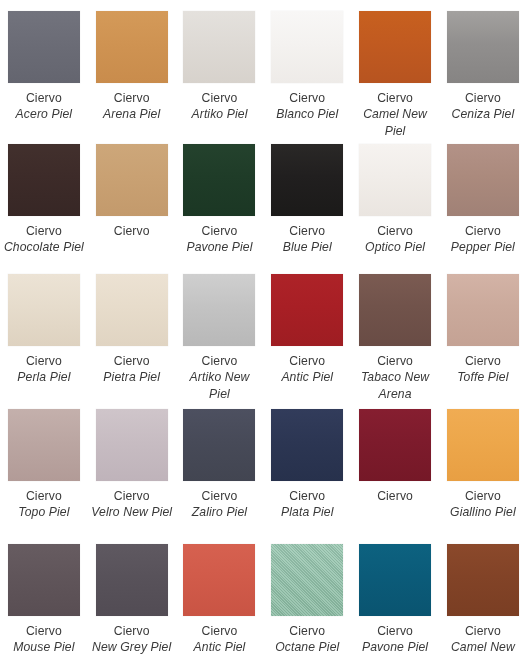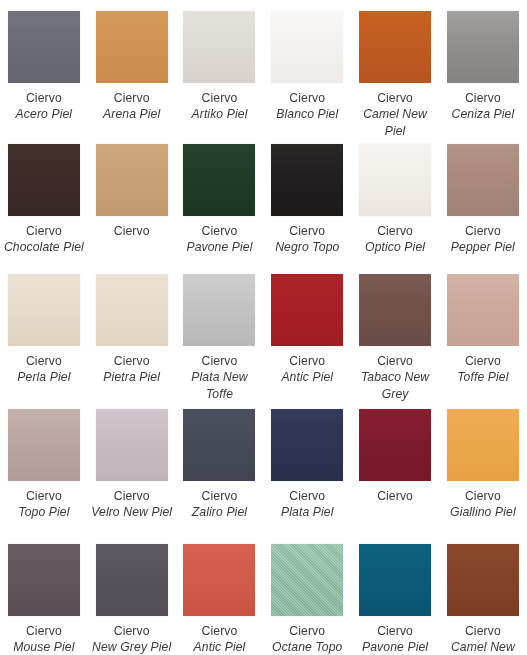--- a/index.html
+++ b/index.html
@@ -117,21 +117,21 @@
       <div class="swatch-chip" style="background: linear-gradient(rgb(36, 66, 45) 0%, rgb(31, 60, 40) 45%, rgb(27, 55, 36) 100%) rgb(31, 60, 40);"></div>
       <div class="swatch-label">
         <span class="brand">Ciervo</span>
         <span class="name">Pavone Piel</span>
       </div>
     </div>
     <div class="swatch-cell">
       <div class="swatch-chip" style="background: linear-gradient(rgb(42, 40, 39) 0%, rgb(33, 31, 31) 45%, rgb(27, 26, 25) 100%) rgb(33, 31, 31);"></div>
       <div class="swatch-label">
         <span class="brand">Ciervo</span>
-        <span class="name">Negro Topo</span>
+        <span class="name">Blue Piel</span>
       </div>
     </div>
     <div class="swatch-cell">
       <div class="swatch-chip" style="background: linear-gradient(rgb(246, 243, 240) 0%, rgb(241, 237, 233) 45%, rgb(234, 229, 224) 100%) rgb(241, 237, 233);"></div>
       <div class="swatch-label">
         <span class="brand">Ciervo</span>
         <span class="name">Optico Piel</span>
       </div>
     </div>
     <div class="swatch-cell">
@@ -152,35 +152,35 @@
       <div class="swatch-chip" style="background: linear-gradient(rgb(236, 226, 211) 0%, rgb(231, 220, 203) 45%, rgb(224, 212, 194) 100%) rgb(231, 220, 203);"></div>
       <div class="swatch-label">
         <span class="brand">Ciervo</span>
         <span class="name">Pietra Piel</span>
       </div>
     </div>
     <div class="swatch-cell">
       <div class="swatch-chip" style="background: linear-gradient(rgb(207, 207, 207) 0%, rgb(195, 195, 195) 45%, rgb(184, 184, 184) 100%) rgb(195, 195, 195);"></div>
       <div class="swatch-label">
         <span class="brand">Ciervo</span>
-        <span class="name">Plata New Toffe</span>
+        <span class="name">Artiko New Piel</span>
       </div>
     </div>
     <div class="swatch-cell">
       <div class="swatch-chip" style="background: linear-gradient(rgb(173, 35, 40) 0%, rgb(168, 31, 37) 45%, rgb(158, 29, 34) 100%) rgb(168, 31, 37);"></div>
       <div class="swatch-label">
         <span class="brand">Ciervo</span>
         <span class="name">Antic Piel</span>
       </div>
     </div>
     <div class="swatch-cell">
       <div class="swatch-chip" style="background: linear-gradient(rgb(123, 91, 82) 0%, rgb(113, 83, 75) 45%, rgb(105, 76, 69) 100%) rgb(113, 83, 75);"></div>
       <div class="swatch-label">
         <span class="brand">Ciervo</span>
-        <span class="name">Tabaco New Grey</span>
+        <span class="name">Tabaco New Arena</span>
       </div>
     </div>
     <div class="swatch-cell">
       <div class="swatch-chip" style="background: linear-gradient(rgb(211, 179, 166) 0%, rgb(203, 170, 156) 45%, rgb(196, 162, 148) 100%) rgb(203, 170, 156);"></div>
       <div class="swatch-label">
         <span class="brand">Ciervo</span>
         <span class="name">Toffe Piel</span>
       </div>
     </div>
     <div class="swatch-cell">
@@ -242,21 +242,21 @@
       <div class="swatch-chip" style="background: linear-gradient(rgb(214, 97, 80) 0%, rgb(209, 91, 74) 45%, rgb(201, 84, 68) 100%) rgb(209, 91, 74);"></div>
       <div class="swatch-label">
         <span class="brand">Ciervo</span>
         <span class="name">Antic Piel</span>
       </div>
     </div>
     <div class="swatch-cell">
       <div class="swatch-chip" style="background: repeating-linear-gradient(45deg, rgba(255, 255, 255, 0.14) 0px, rgba(255, 255, 255, 0.14) 1px, rgba(0, 0, 0, 0.07) 1px, rgba(0, 0, 0, 0.07) 2px), linear-gradient(rgb(155, 200, 178) 0%, rgb(147, 194, 171) 45%, rgb(140, 188, 164) 100%) rgb(147, 194, 171);"></div>
       <div class="swatch-label">
         <span class="brand">Ciervo</span>
-        <span class="name">Octane Topo</span>
+        <span class="name">Octane Piel</span>
       </div>
     </div>
     <div class="swatch-cell">
       <div class="swatch-chip" style="background: linear-gradient(rgb(13, 98, 128) 0%, rgb(11, 91, 121) 45%, rgb(10, 84, 112) 100%) rgb(11, 91, 121);"></div>
       <div class="swatch-label">
         <span class="brand">Ciervo</span>
         <span class="name">Pavone Piel</span>
       </div>
     </div>
     <div class="swatch-cell">

